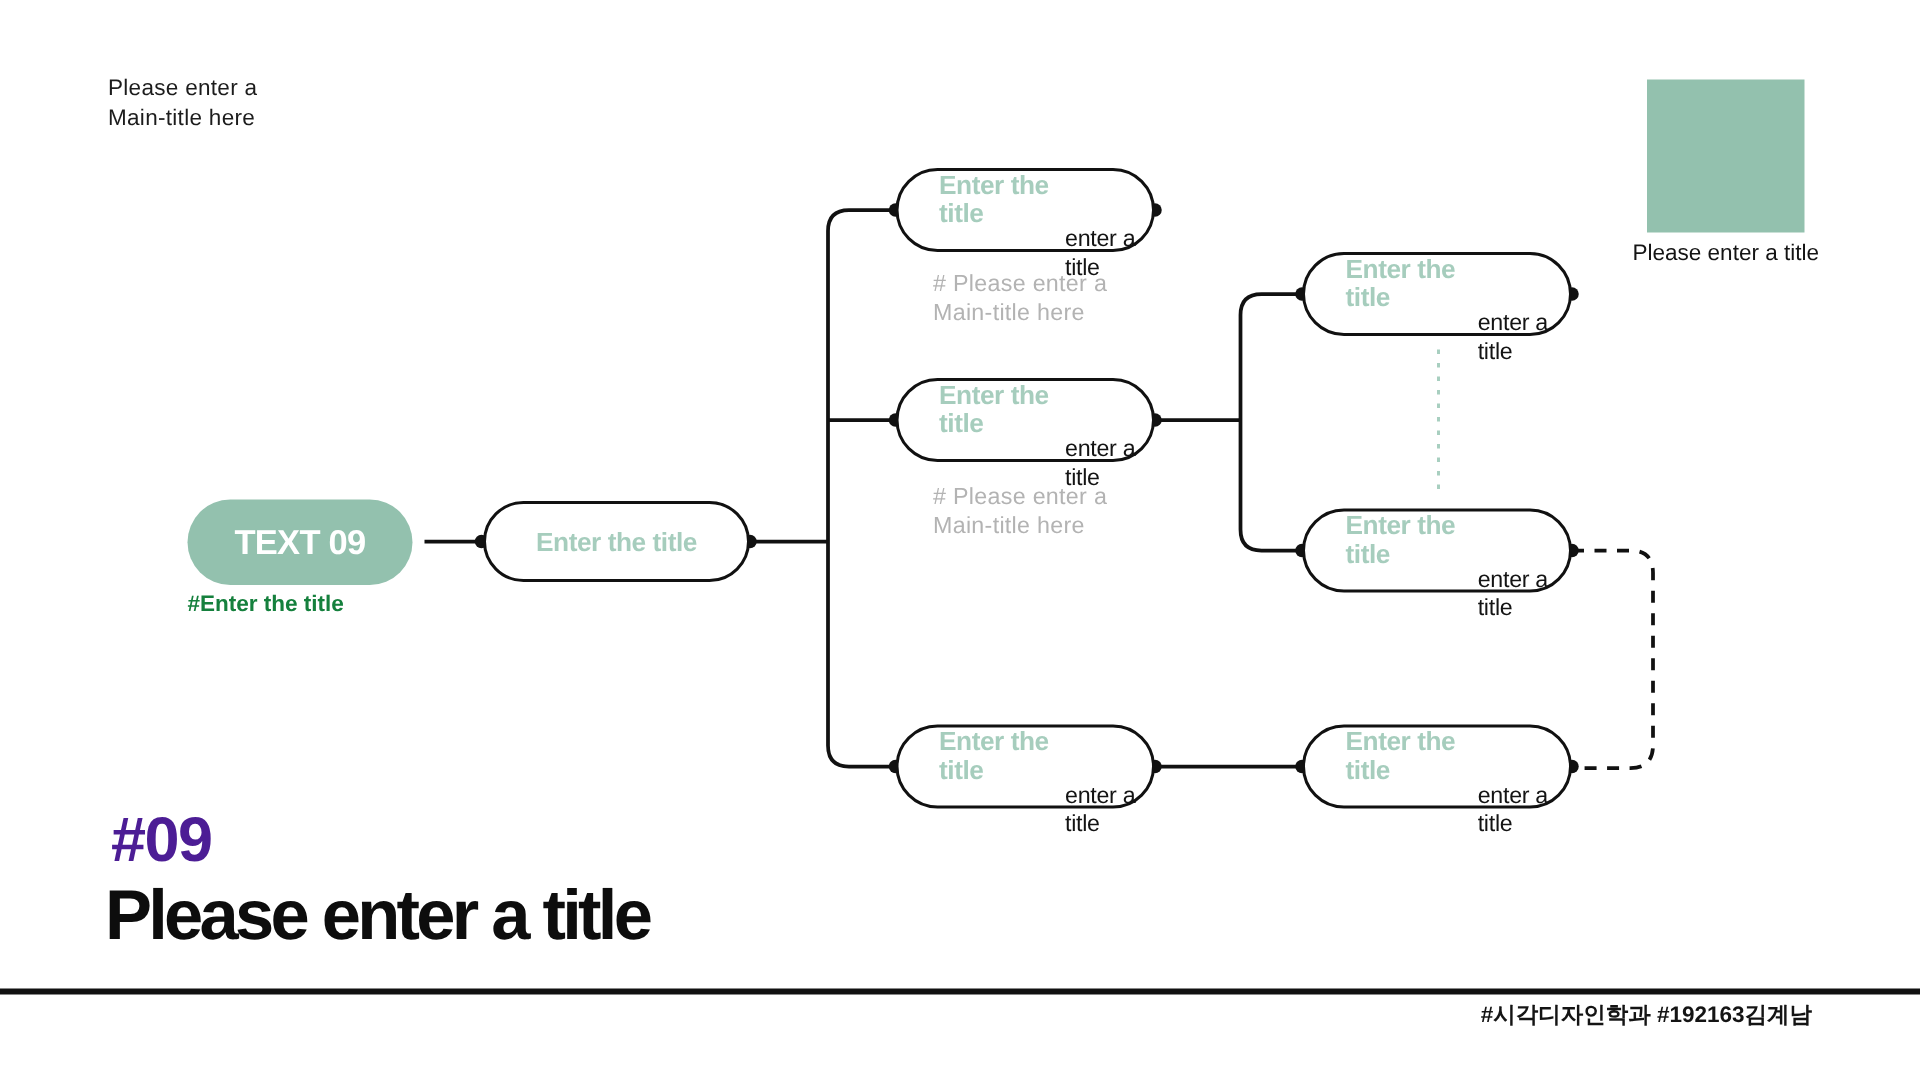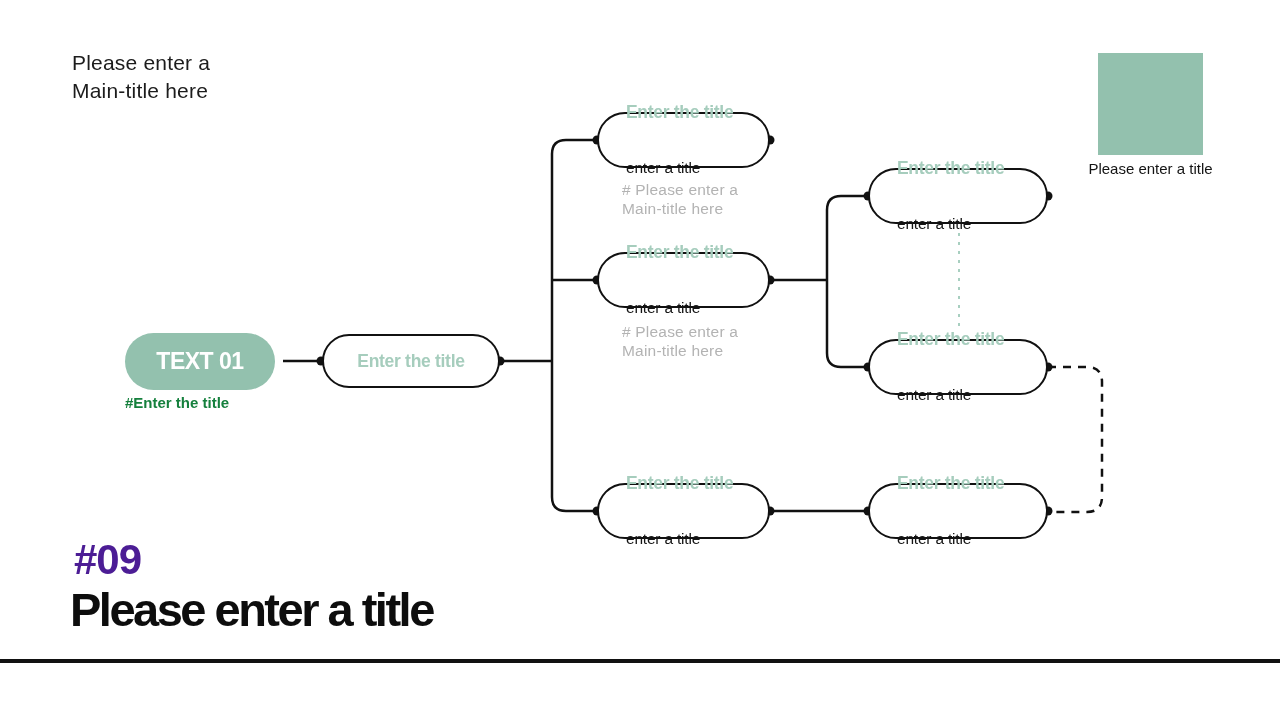--- a/index.html
+++ b/index.html
@@ -2,33 +2,33 @@
 <html><head>
 <meta charset="utf-8">
 <style>
   html,body{margin:0;padding:0;background:#e8e8e8;}
   .slide{
     position:relative;width:1280px;height:720px;background:#ffffff;overflow:hidden;
     font-family:"Liberation Sans",sans-serif;color:#111;
   }
   .abs{position:absolute;}
   
-  .main-title{left:72px;top:49px;font-size:21px;line-height:1.32;font-weight:500;
+  .main-title{left:72px;top:49px;font-size:15px;line-height:1.32;font-weight:500;
     color:#1c1c1c;white-space:pre-line;letter-spacing:0.2px;}
   
   .legend-square{left:1098px;top:53px;width:105px;height:102px;background:#93c1ae;}
   .legend-label{left:1058px;top:160px;width:185px;text-align:center;font-size:15px;color:#141414;}
   
   .root-pill{left:125px;top:333px;width:150px;height:57px;border-radius:29px;background:#93c1ae;
     display:flex;align-items:center;justify-content:center;}
   .root-pill span{color:#fff;font-weight:bold;font-size:23px;letter-spacing:-0.5px;}
   .root-tag{left:125px;top:394px;width:150px;text-align:left;font-weight:bold;font-size:15px;color:#15803d;}
   
   .node{border:2.5px solid #111;border-radius:28px;background:#fff;box-sizing:border-box;
-    display:flex;flex-direction:column;justify-content:center;}
+    display:flex;flex-direction:row;justify-content:center;}
   .node .t{font-weight:bold;font-size:17.5px;color:#a6cdbd;line-height:19px;letter-spacing:-0.3px;}
   .node .s{font-size:15.5px;color:#141414;line-height:19px;letter-spacing:-0.2px;margin-top:36px;}
   .node.center{align-items:center;}
   .node.pad{padding-left:27px;}
   .lvl1{left:322px;top:334px;width:178px;height:54px;}
   .lvl2{left:597px;width:173px;height:56px;}
   .lvl3{left:868px;width:180px;height:56px;}
   .caption{font-size:15.5px;color:#b3b3b3;line-height:1.24;white-space:pre-line;letter-spacing:0.2px;}
   .cap-a{left:622px;top:180px;}
   .cap-b{left:622px;top:322px;}
@@ -75,21 +75,21 @@
     </g>
   </svg>
 
   <div class="abs main-title">Please enter a
 Main-title here</div>
 
   <div class="abs legend-square"></div>
   <div class="abs legend-label">Please enter a title</div>
 
   <div class="abs root-pill">
-    <span>TEXT 01</span>
+    <span>TEXT 09</span>
   </div>
   <div class="abs root-tag">#Enter the title</div>
 
   <div class="abs node center lvl1">
     <div class="t">Enter the title</div>
   </div>
 
   <div class="abs node pad lvl2" style="top:112px;">
     <div class="t">Enter the title</div>
     <div class="s">enter a title</div>
@@ -118,14 +118,15 @@
     <div class="s">enter a title</div>
   </div>
   <div class="abs node pad lvl3" style="top:483px;">
     <div class="t">Enter the title</div>
     <div class="s">enter a title</div>
   </div>
 
   <div class="abs footer-number">#09</div>
   <div class="abs footer-title">Please enter a title</div>
   <div class="abs footer-rule"></div>
+  <div class="abs footer-credit">#시각디자인학과 #192163김계남</div>
 
 </div>
 
 </body></html>

